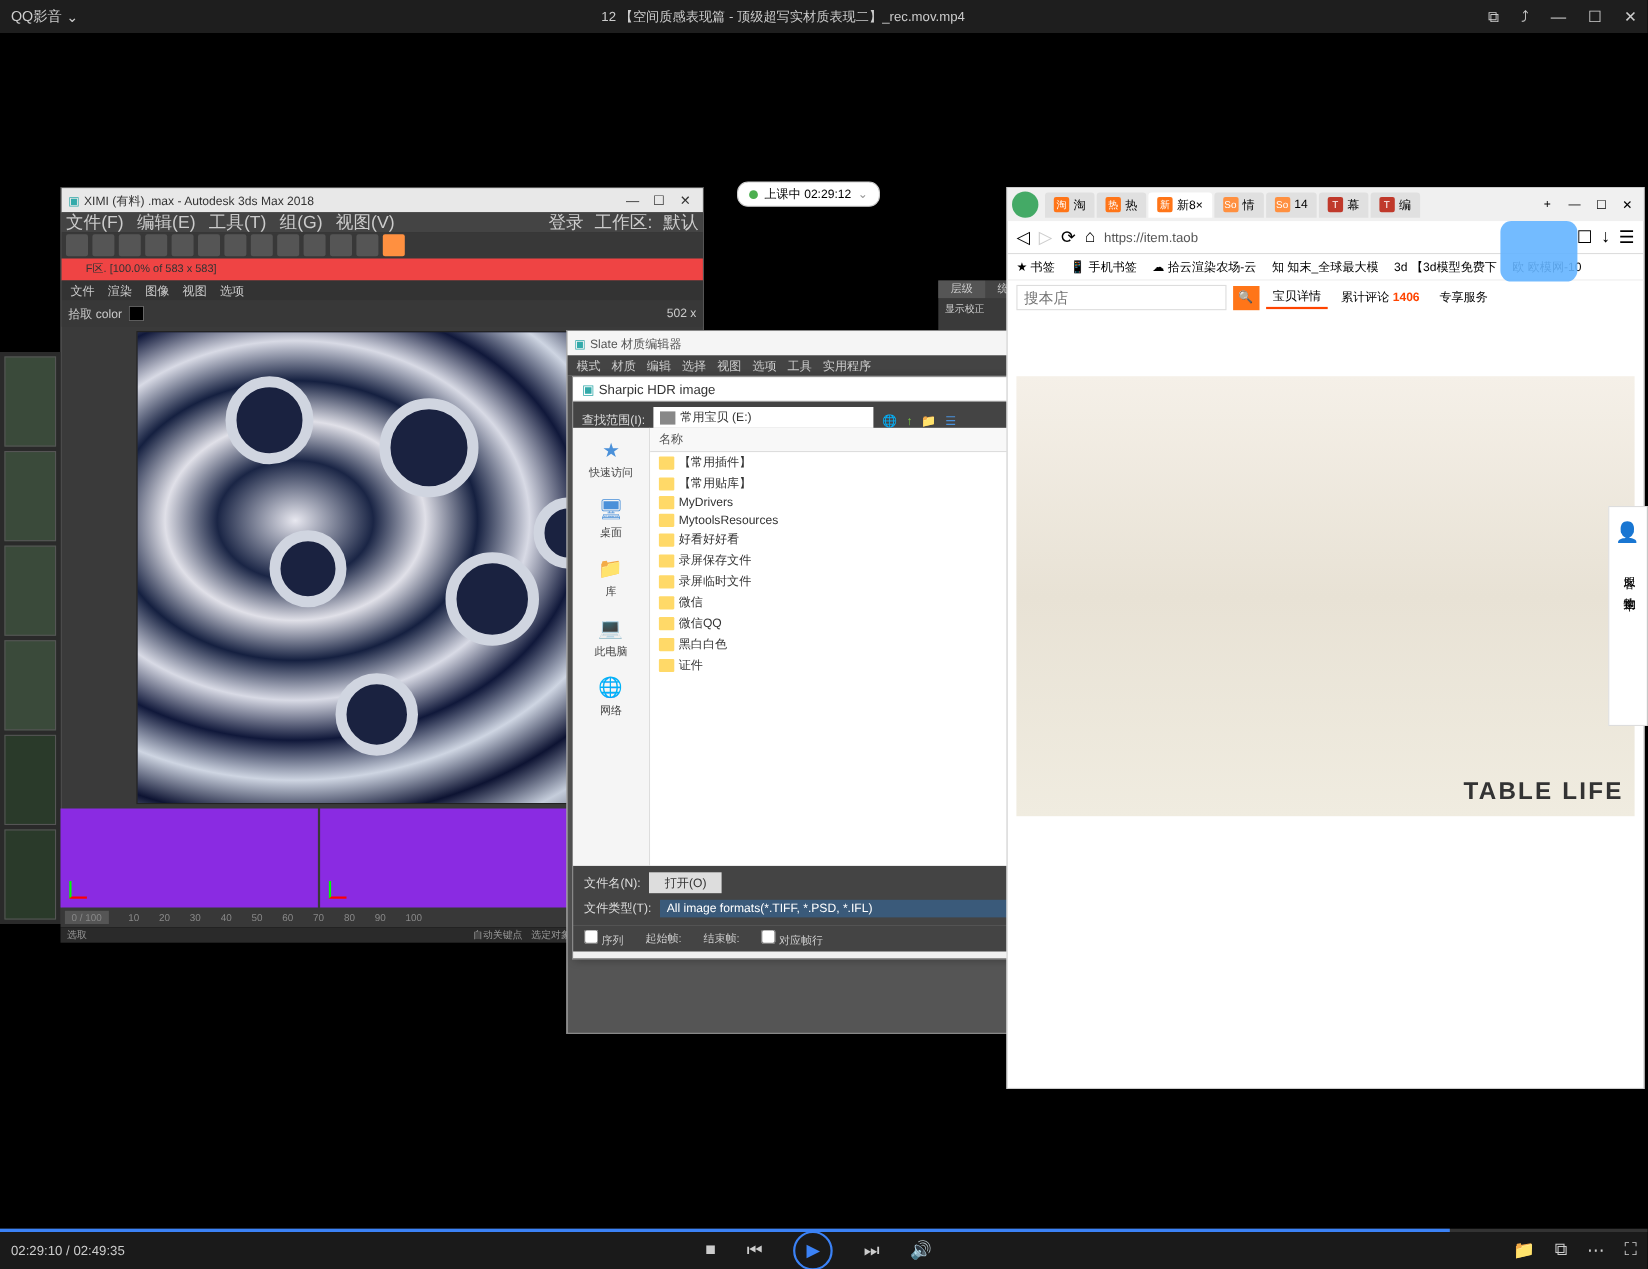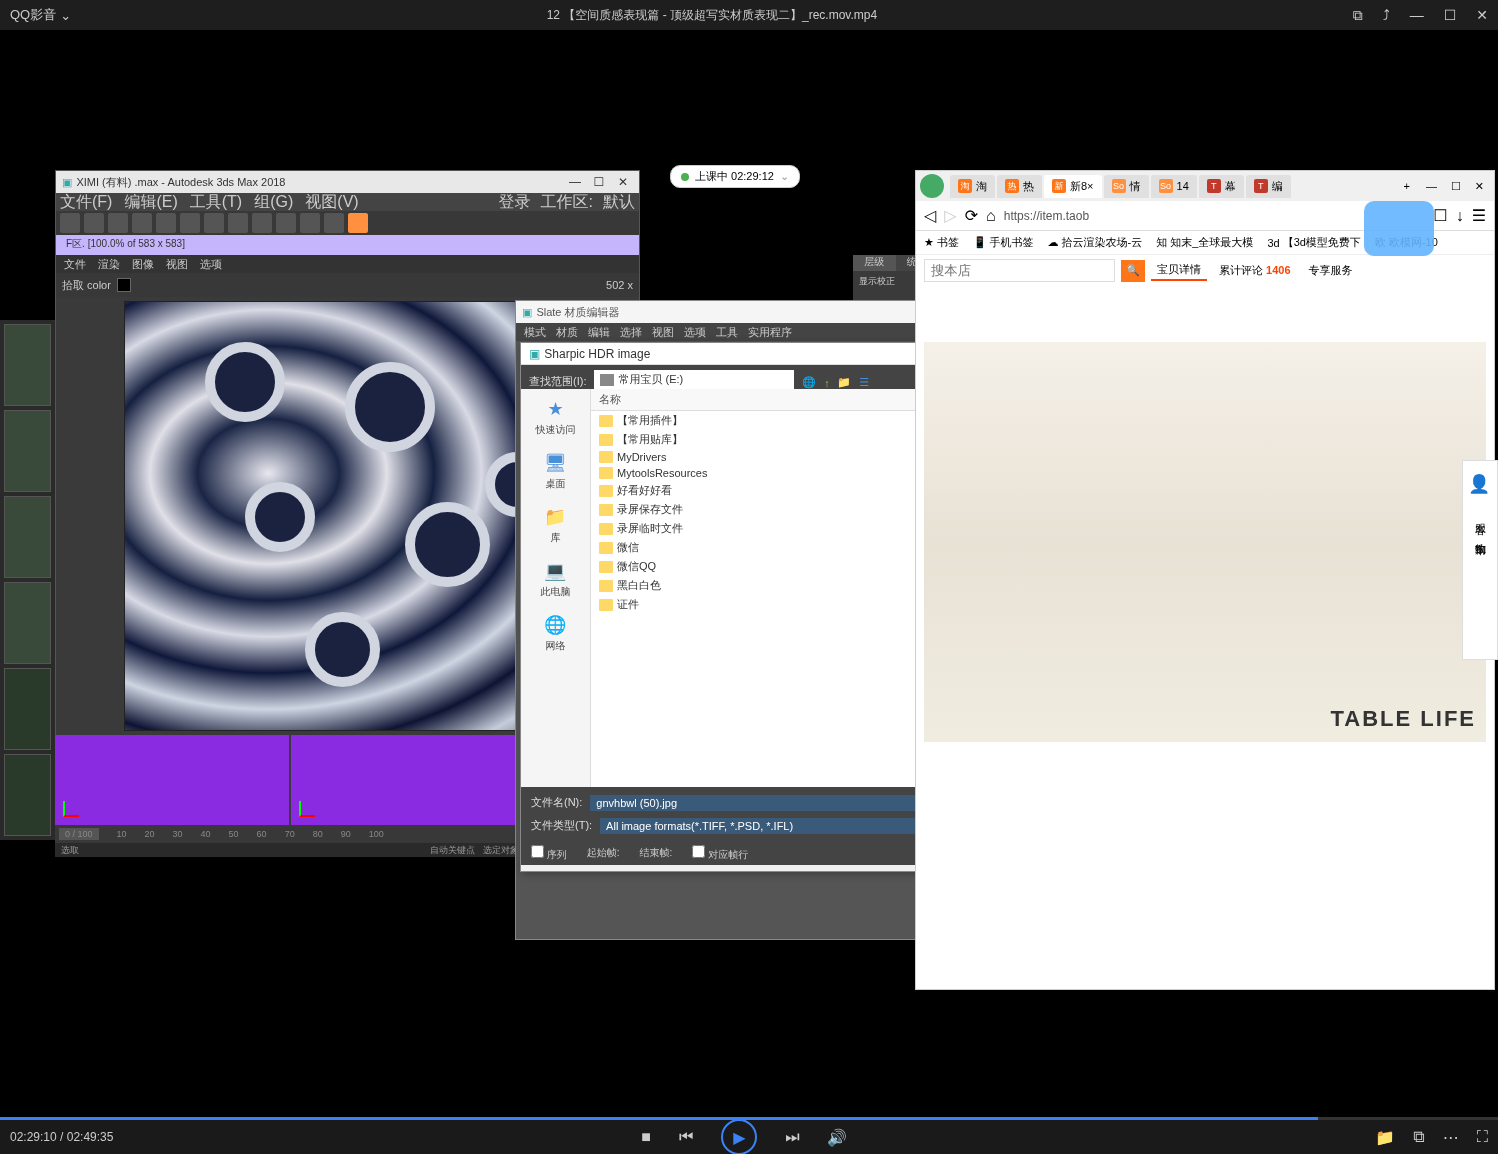--- a/index.html
+++ b/index.html
@@ -12,21 +12,21 @@
 .video-area{position:relative;width:100%;height:1090px;background:#000}
 .video-content{position:absolute;left:0;top:140px;width:1498px;height:820px}
 .max-window{position:absolute;left:55px;top:0px;width:585px;height:670px;background:#3a3a3a;border:1px solid #555}
 .max-titlebar{height:22px;background:#e8e8e8;display:flex;align-items:center;padding:0 6px;font-size:11px;color:#333}
 .max-titlebar .t{flex:1}
 .max-win-btns{display:flex;gap:4px}
 .max-win-btns span{width:20px;text-align:center;font-size:12px}
 .max-menubar{height:18px;background:#444;display:flex;padding:0 4px;gap:12px;font-size:16px;color:#ccc;align-items:center}
 .max-toolbar{height:24px;background:#383838;display:flex;align-items:center;padding:0 4px;gap:4px}
 .tb-btn{width:20px;height:20px;background:#555;border-radius:2px}
-.max-sub-title{height:20px;background:#c4b5fd;font-size:10px;color:#333;padding:2px 10px}
+.max-sub-title{height:20px;background:#ef4444;font-size:10px;color:#333;padding:2px 22px}
 .max-sub-menu{height:18px;background:#333;display:flex;gap:12px;font-size:11px;color:#ccc;padding:0 8px;align-items:center}
 .max-tool-row{height:24px;background:#383838;display:flex;align-items:center;padding:0 6px;gap:6px;font-size:11px;color:#ccc}
 .preview{position:absolute;left:68px;top:130px;width:480px;height:430px;background:linear-gradient(135deg,#1a1f3a,#0a0f25);border:1px solid #222}
 .preview-content{width:100%;height:100%;position:relative;overflow:hidden}
 .fabric{position:absolute;inset:0;background:radial-gradient(ellipse at 30% 40%,#e8e8f0 0%,#1a2545 15%,#e0e0e8 25%,#152040 35%,#d8dae5 45%,#10183a 55%,#ced5e2 65%,#0d1332 75%,#c5cddb 85%,#0a1028 100%)}
 .circ{position:absolute;border:10px solid #d0d5e0;border-radius:50%;background:#1a2240}
 .status-pill{position:absolute;left:670px;top:-5px;background:#fff;border:1px solid #ccc;border-radius:10px;padding:3px 10px;font-size:11px;display:flex;align-items:center;gap:6px}
 .green-dot{width:8px;height:8px;background:#4caf50;border-radius:50%}
 .slate-window{position:absolute;left:515px;top:130px;width:870px;height:640px;background:#e8e8e8;border:1px solid #888}
 .slate-title{height:22px;background:#f5f5f5;display:flex;align-items:center;padding:0 6px;font-size:11px;color:#555}
@@ -444,21 +444,20 @@
                 <span class="folder-icon"></span>
                 <span class="cd-col-name">证件</span>
                 <span class="cd-col-date">2020/8/28 13:23</span>
               </div>
             </div>
       </div>
     </div>
     <div class="cd-bottom">
       <div class="cd-bottom-row">
         <span>文件名(N):</span>
-        <span class="cd-select">gnvhbwl (50).jpg</span>
         <span class="cd-action-btn">打开(O)</span>
       </div>
       <div class="cd-bottom-row">
         <span>文件类型(T):</span>
         <span class="cd-select">All image formats(*.TIFF, *.PSD, *.IFL)</span>
         <span class="cd-action-btn">取消</span>
       </div>
     </div>
     <div class="cd-seq">
       <span><input type="checkbox" style=""> <span>序列</span></span>

